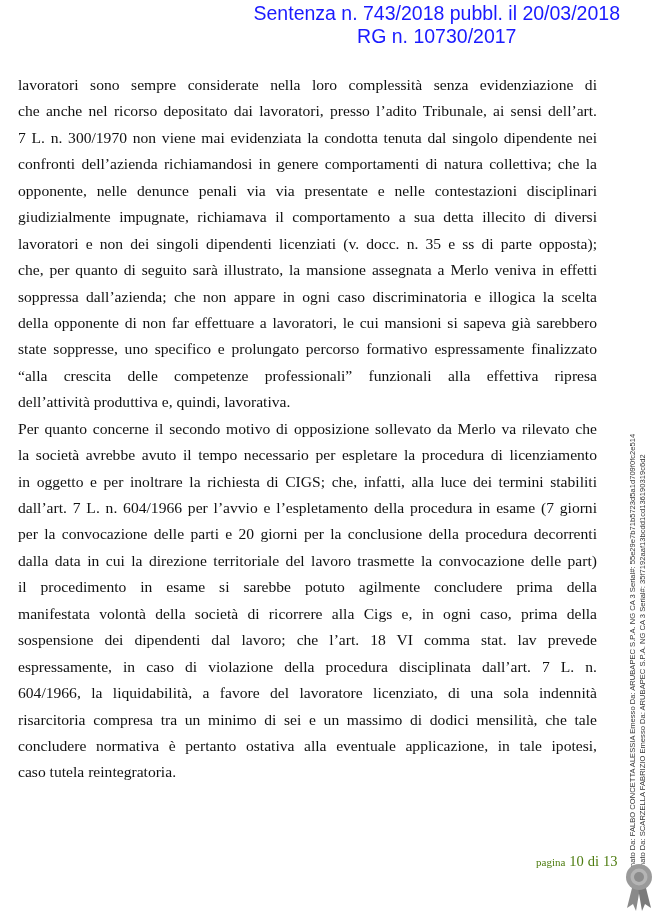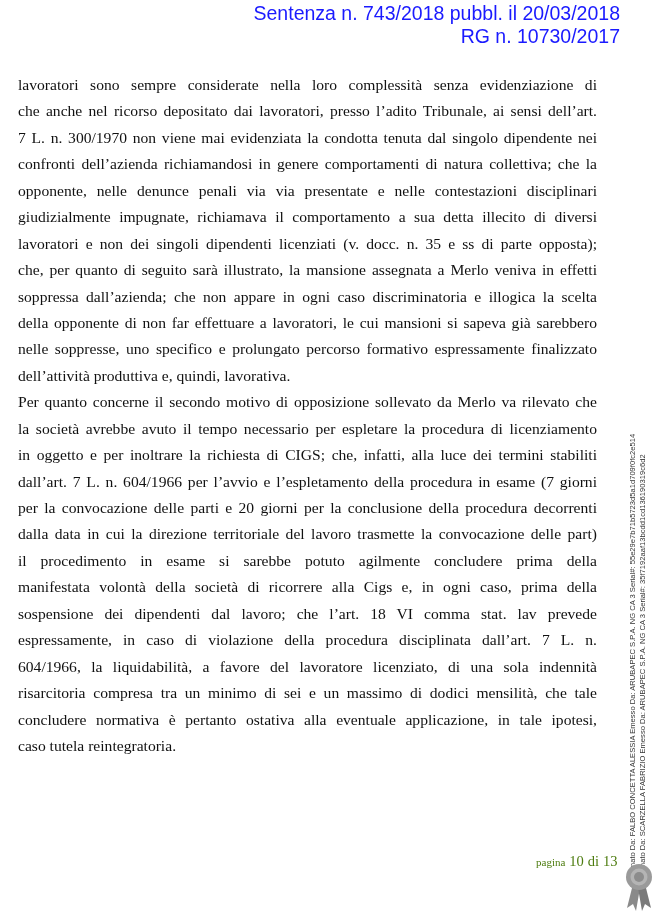--- a/index.html
+++ b/index.html
@@ -1,18 +1,18 @@
 <!DOCTYPE html>
 <html><head>
 <meta charset="utf-8">
 <style>
   html, body { margin: 0; padding: 0; background: #ffffff; }
   body { width: 660px; height: 919px; position: relative; overflow: hidden; }
   .header {
-    position: absolute; right: 40px; top: 2px; text-align: right;
+    position: absolute; right: 40px; top: 2px; text-align: center;
     font-family: "Liberation Sans", sans-serif; font-size: 19.5px; line-height: 23px;
     color: #1a1aff;
   }
   .body-text {
     position: absolute; left: 18px; top: 72px; width: 579px;
     font-family: "Liberation Serif", serif; font-size: 15.6px; line-height: 26.45px;
     color: #111111;
   }
   .para { margin: 0; text-align: justify; text-align-last: left; }
   .line { display: block; text-align: justify; text-align-last: justify; white-space: nowrap; height: 26.45px; }
@@ -44,21 +44,22 @@
       <span class="line">lavoratori sono sempre considerate nella loro complessità senza evidenziazione di</span>
       <span class="line">che anche nel ricorso depositato dai lavoratori, presso l’adito Tribunale, ai sensi dell’art.</span>
       <span class="line">7 L. n. 300/1970 non viene mai evidenziata la condotta tenuta dal singolo dipendente nei</span>
       <span class="line">confronti dell’azienda richiamandosi in genere comportamenti di natura collettiva; che la</span>
       <span class="line">opponente, nelle denunce penali via via presentate e nelle contestazioni disciplinari</span>
       <span class="line">giudizialmente impugnate, richiamava il comportamento  a sua detta illecito di diversi</span>
       <span class="line">lavoratori e non dei singoli dipendenti licenziati (v. docc. n. 35 e ss di parte opposta);</span>
       <span class="line">che, per quanto di seguito sarà illustrato, la mansione assegnata a Merlo veniva in effetti</span>
       <span class="line">soppressa dall’azienda; che non appare in ogni caso discriminatoria e illogica la scelta</span>
       <span class="line">della opponente di non far effettuare a lavoratori, le cui mansioni si sapeva già sarebbero</span>
-      <span class="line">nelle soppresse, uno specifico e prolungato percorso formativo espressamente finalizzato</span>
+      <span class="line">state soppresse, uno specifico e prolungato percorso formativo espressamente finalizzato</span>
+      <span class="line">“alla crescita delle competenze professionali” funzionali alla effettiva ripresa</span>
       <span class="line last">dell’attività produttiva e, quindi, lavorativa.</span>
     </div>
   <div class="para" id="p1">
       <span class="line">Per quanto concerne il secondo motivo di opposizione sollevato da Merlo va rilevato che</span>
       <span class="line">la società avrebbe avuto il tempo necessario per espletare la procedura di licenziamento</span>
       <span class="line">in oggetto e per inoltrare la richiesta di CIGS; che, infatti, alla luce dei termini stabiliti</span>
       <span class="line">dall’art. 7 L. n. 604/1966 per l’avvio e l’espletamento della procedura in esame (7 giorni</span>
       <span class="line">per la convocazione delle parti e 20 giorni per la conclusione della procedura decorrenti</span>
       <span class="line">dalla data in cui la direzione territoriale del lavoro trasmette la convocazione delle part)</span>
       <span class="line">il procedimento in esame si sarebbe potuto agilmente concludere  prima della</span>

